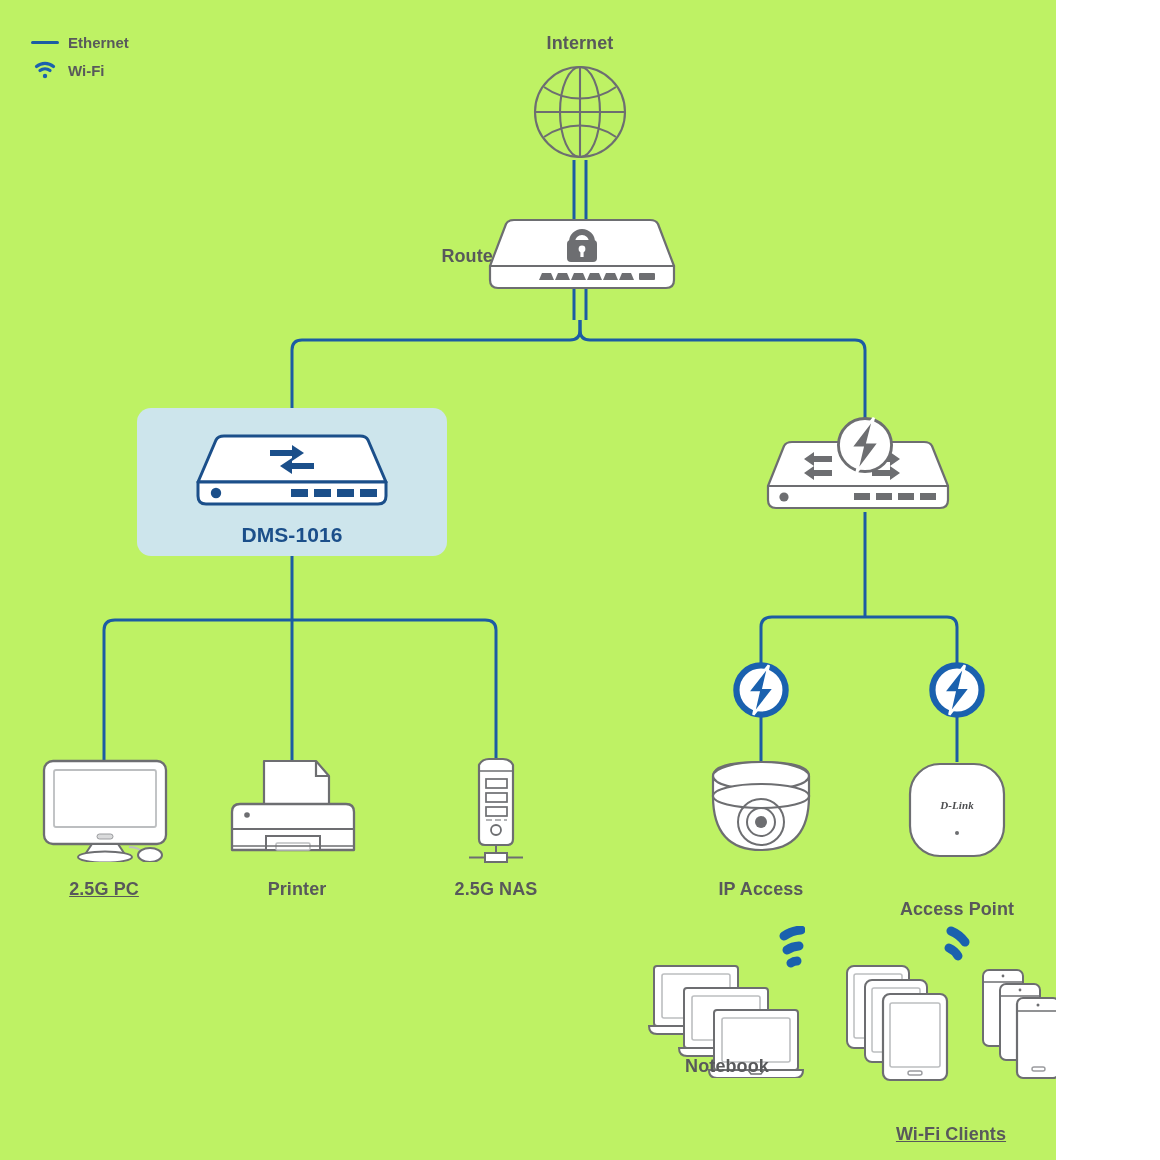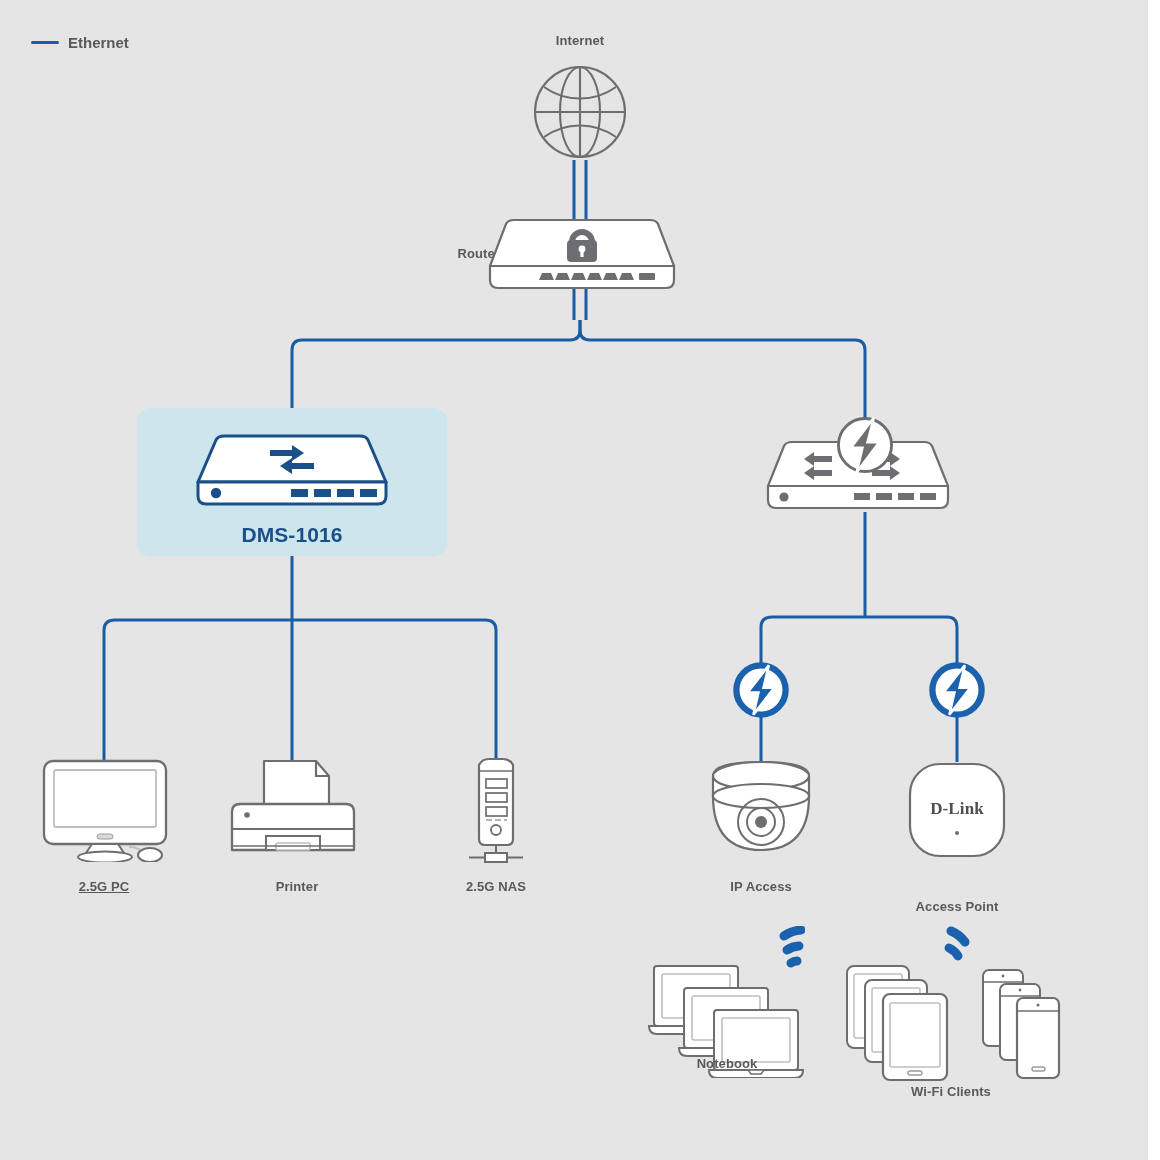--- a/index.html
+++ b/index.html
@@ -6,42 +6,42 @@
   html, body {
     margin: 0;
     padding: 0;
     background: #ffffff;
   }
   body {
     font-family: "Liberation Sans", sans-serif;
   }
   #stage {
     position: relative;
-    width: 1148px;
+    width: 1056px;
     height: 1160px;
-    background: #e5e5e5;
+    background: #bef264;
     overflow: hidden;
   }
   #wires {
     position: absolute;
     left: 0; top: 0;
     width: 1160px;
     height: 1160px;
     pointer-events: none;
   }
   .node {
     position: absolute;
   }
   .lbl {
     position: absolute;
     text-align: center;
     font-weight: bold;
     color: #58595b;
     white-space: nowrap;
-    font-size: 13px;
+    font-size: 18px;
     letter-spacing: .1px;
   }
   .lbl.gray { color: #58595b; }
   .lbl.navy { color: #1b4f8a; }
   .lbl.teal { color: #0e86ac; }
 
   
   #legend {
     position: absolute;
     left: 28px;
@@ -108,20 +108,32 @@
       <path d="M865,617 L947,617 Q957,617 957,627 L957,762"></path>
     </g>
   </svg>
 
   <div id="legend">
     <div class="leg-row">
       <span class="leg-ico">
         <span class="leg-line"></span>
       </span>
       <span class="leg-txt">Ethernet</span>
+    </div>
+    <div class="leg-row">
+      <span class="leg-ico">
+        <svg width="22" height="18" viewBox="0 0 22 18">
+          <g fill="none" stroke="#1a61ae" stroke-linecap="round">
+            <path d="M2.5,5.5 A13,13 0 0 1 19.5,5.5" stroke-width="3.2"></path>
+            <path d="M6,9.6 A8,8 0 0 1 16,9.6" stroke-width="3.2"></path>
+          </g>
+          <circle cx="11" cy="15" r="2.2" fill="#1a61ae"></circle>
+        </svg>
+      </span>
+      <span class="leg-txt">Wi-Fi</span>
     </div>
   </div>
 
   <div id="highlight"></div>
 
   <div class="lbl gray" style="left:510px; top:33px; width:140px;">Internet</div>
   <div class="node" style="left:528px; top:60px;">
     <svg width="104" height="104" viewBox="0 0 104 104">
       <g fill="none" stroke="#6d6e71" stroke-width="2.1">
         <circle cx="52" cy="52" r="45"></circle>
@@ -274,21 +286,21 @@
       <circle cx="20" cy="20" r="16.4" fill="#ffffff" stroke="#1a61ae" stroke-width="4.2"></circle>
       <path d="M25.2,3.5 L11,21.6 L18.3,21.6 L14.9,36.5 L29,18.4 L21.7,18.4 Z" fill="#1a61ae" stroke="#ffffff" stroke-width="1.7"></path>
     </svg>
   </div>
   <div class="node" style="left:906px; top:760px;">
     <svg width="102" height="100" viewBox="0 0 102 100">
       <rect x="4" y="4" width="94" height="92" rx="30" fill="#ffffff" stroke="#6d6e71" stroke-width="2.2"></rect>
       <circle cx="51" cy="73" r="2" fill="#6d6e71"></circle>
     </svg>
   </div>
-  <div class="lbl" style="left:906px; top:799px; width:102px; font-size:17px; font-family:'Liberation Serif',serif; color:#4d4e50; font-weight:bold;">D-Link</div>
+  <div class="lbl" style="left:906px; top:799px; width:102px; font-size:11px; font-family:'Liberation Serif',serif; color:#4d4e50; font-weight:bold;font-style:italic;">D-Link</div>
   <div class="lbl gray" style="left:882px; top:879px; width:150px;margin-top:20px;">Access Point</div>
 
   <div class="node" style="left:757px; top:926px;">
     <svg width="48" height="42" viewBox="0 0 48 42">
       <g fill="none" stroke="#1a61ae" stroke-linecap="round">
         <path d="M44,4 A34,34 0 0 0 27,10" stroke-width="9"></path>
         <path d="M42,20 A22,22 0 0 0 30,24" stroke-width="9"></path>
         <path d="M40,35 A10,10 0 0 0 34,37" stroke-width="9"></path>
       </g>
     </svg>
@@ -336,15 +348,15 @@
       <circle cx="160" cy="14" r="1.4" fill="#6d6e71"></circle>
       <rect x="157" y="22" width="40" height="76" rx="6" fill="#ffffff" stroke="#6d6e71" stroke-width="2"></rect>
       <line x1="157" y1="34" x2="197" y2="34" stroke="#6d6e71" stroke-width="1.4"></line>
       <circle cx="177" cy="28" r="1.4" fill="#6d6e71"></circle>
       <rect x="174" y="36" width="42" height="80" rx="6" fill="#ffffff" stroke="#6d6e71" stroke-width="2.2"></rect>
       <line x1="174" y1="49" x2="216" y2="49" stroke="#6d6e71" stroke-width="1.5"></line>
       <circle cx="195" cy="43" r="1.5" fill="#6d6e71"></circle>
       <rect x="189" y="105" width="13" height="4" rx="2" fill="#ffffff" stroke="#9a9b9e" stroke-width="1.4"></rect>
     </svg>
   </div>
-  <div class="lbl gray" style="left:876px; top:1084px; width:150px;">Wi-Fi Clients</div>
+  <div class="lbl gray" style="left:876px; top:1124px; width:150px;text-decoration:underline;">Wi-Fi Clients</div>
 
 </div>
 
 </body></html>

